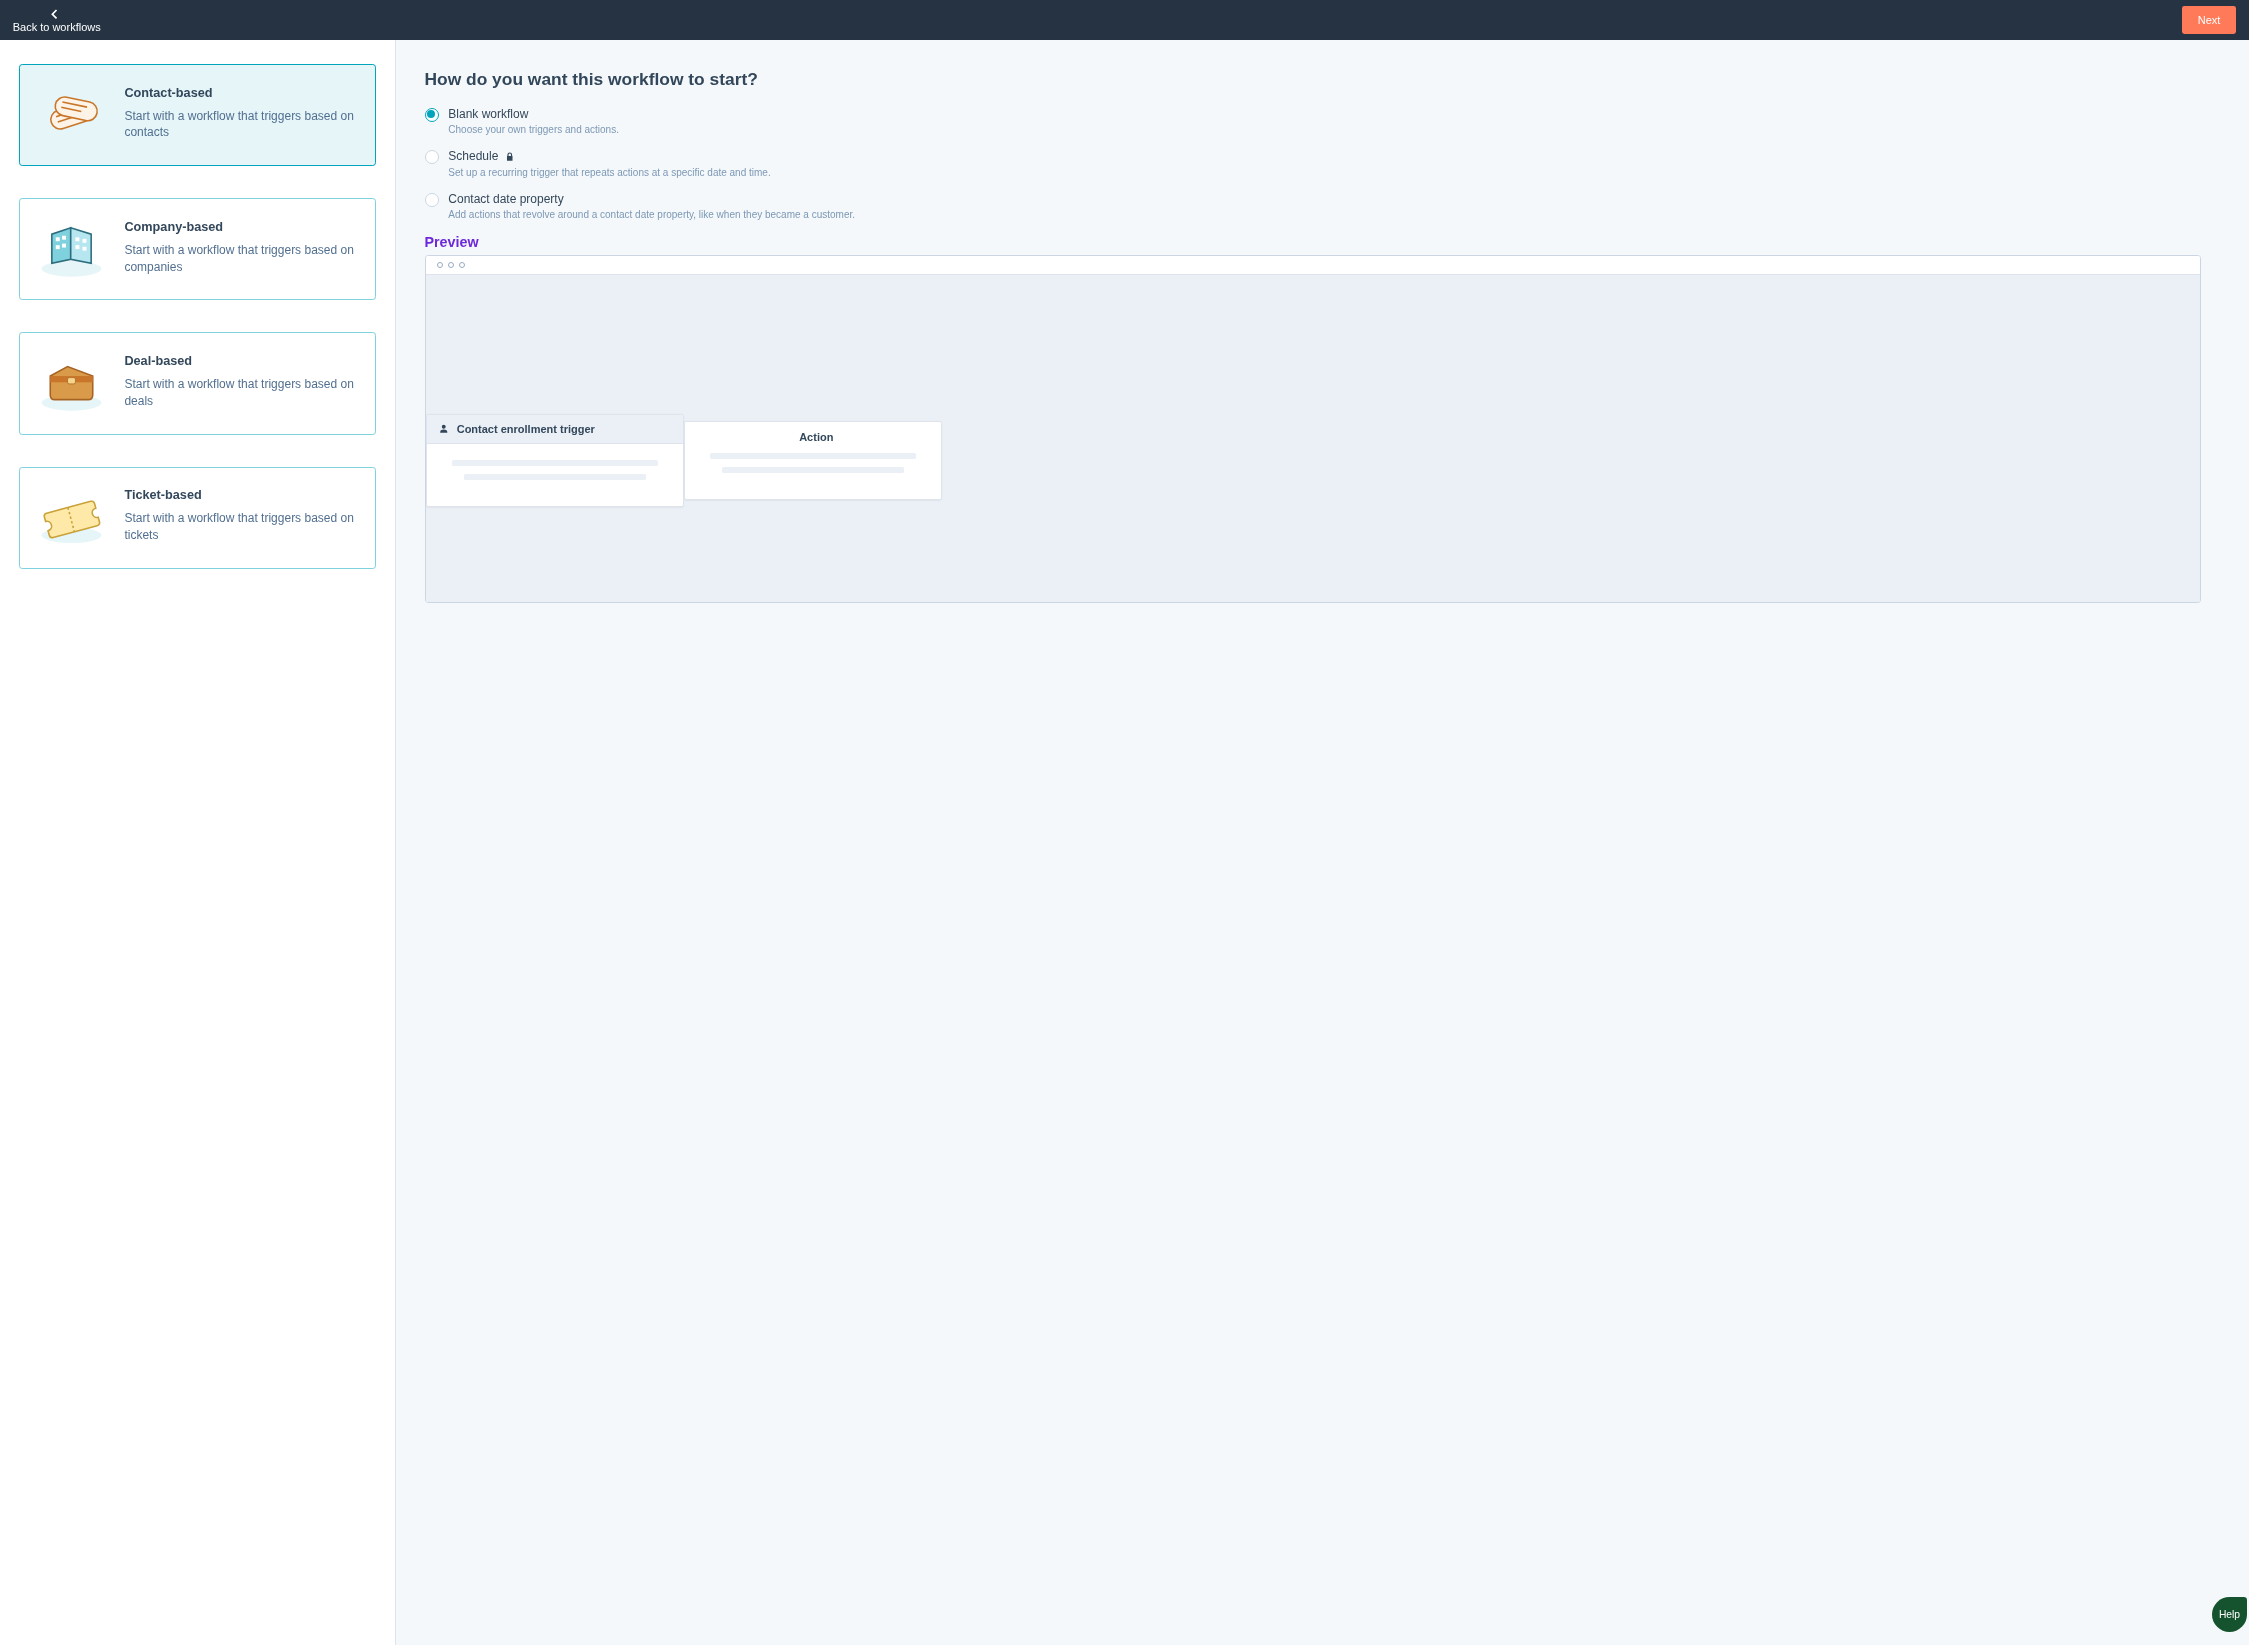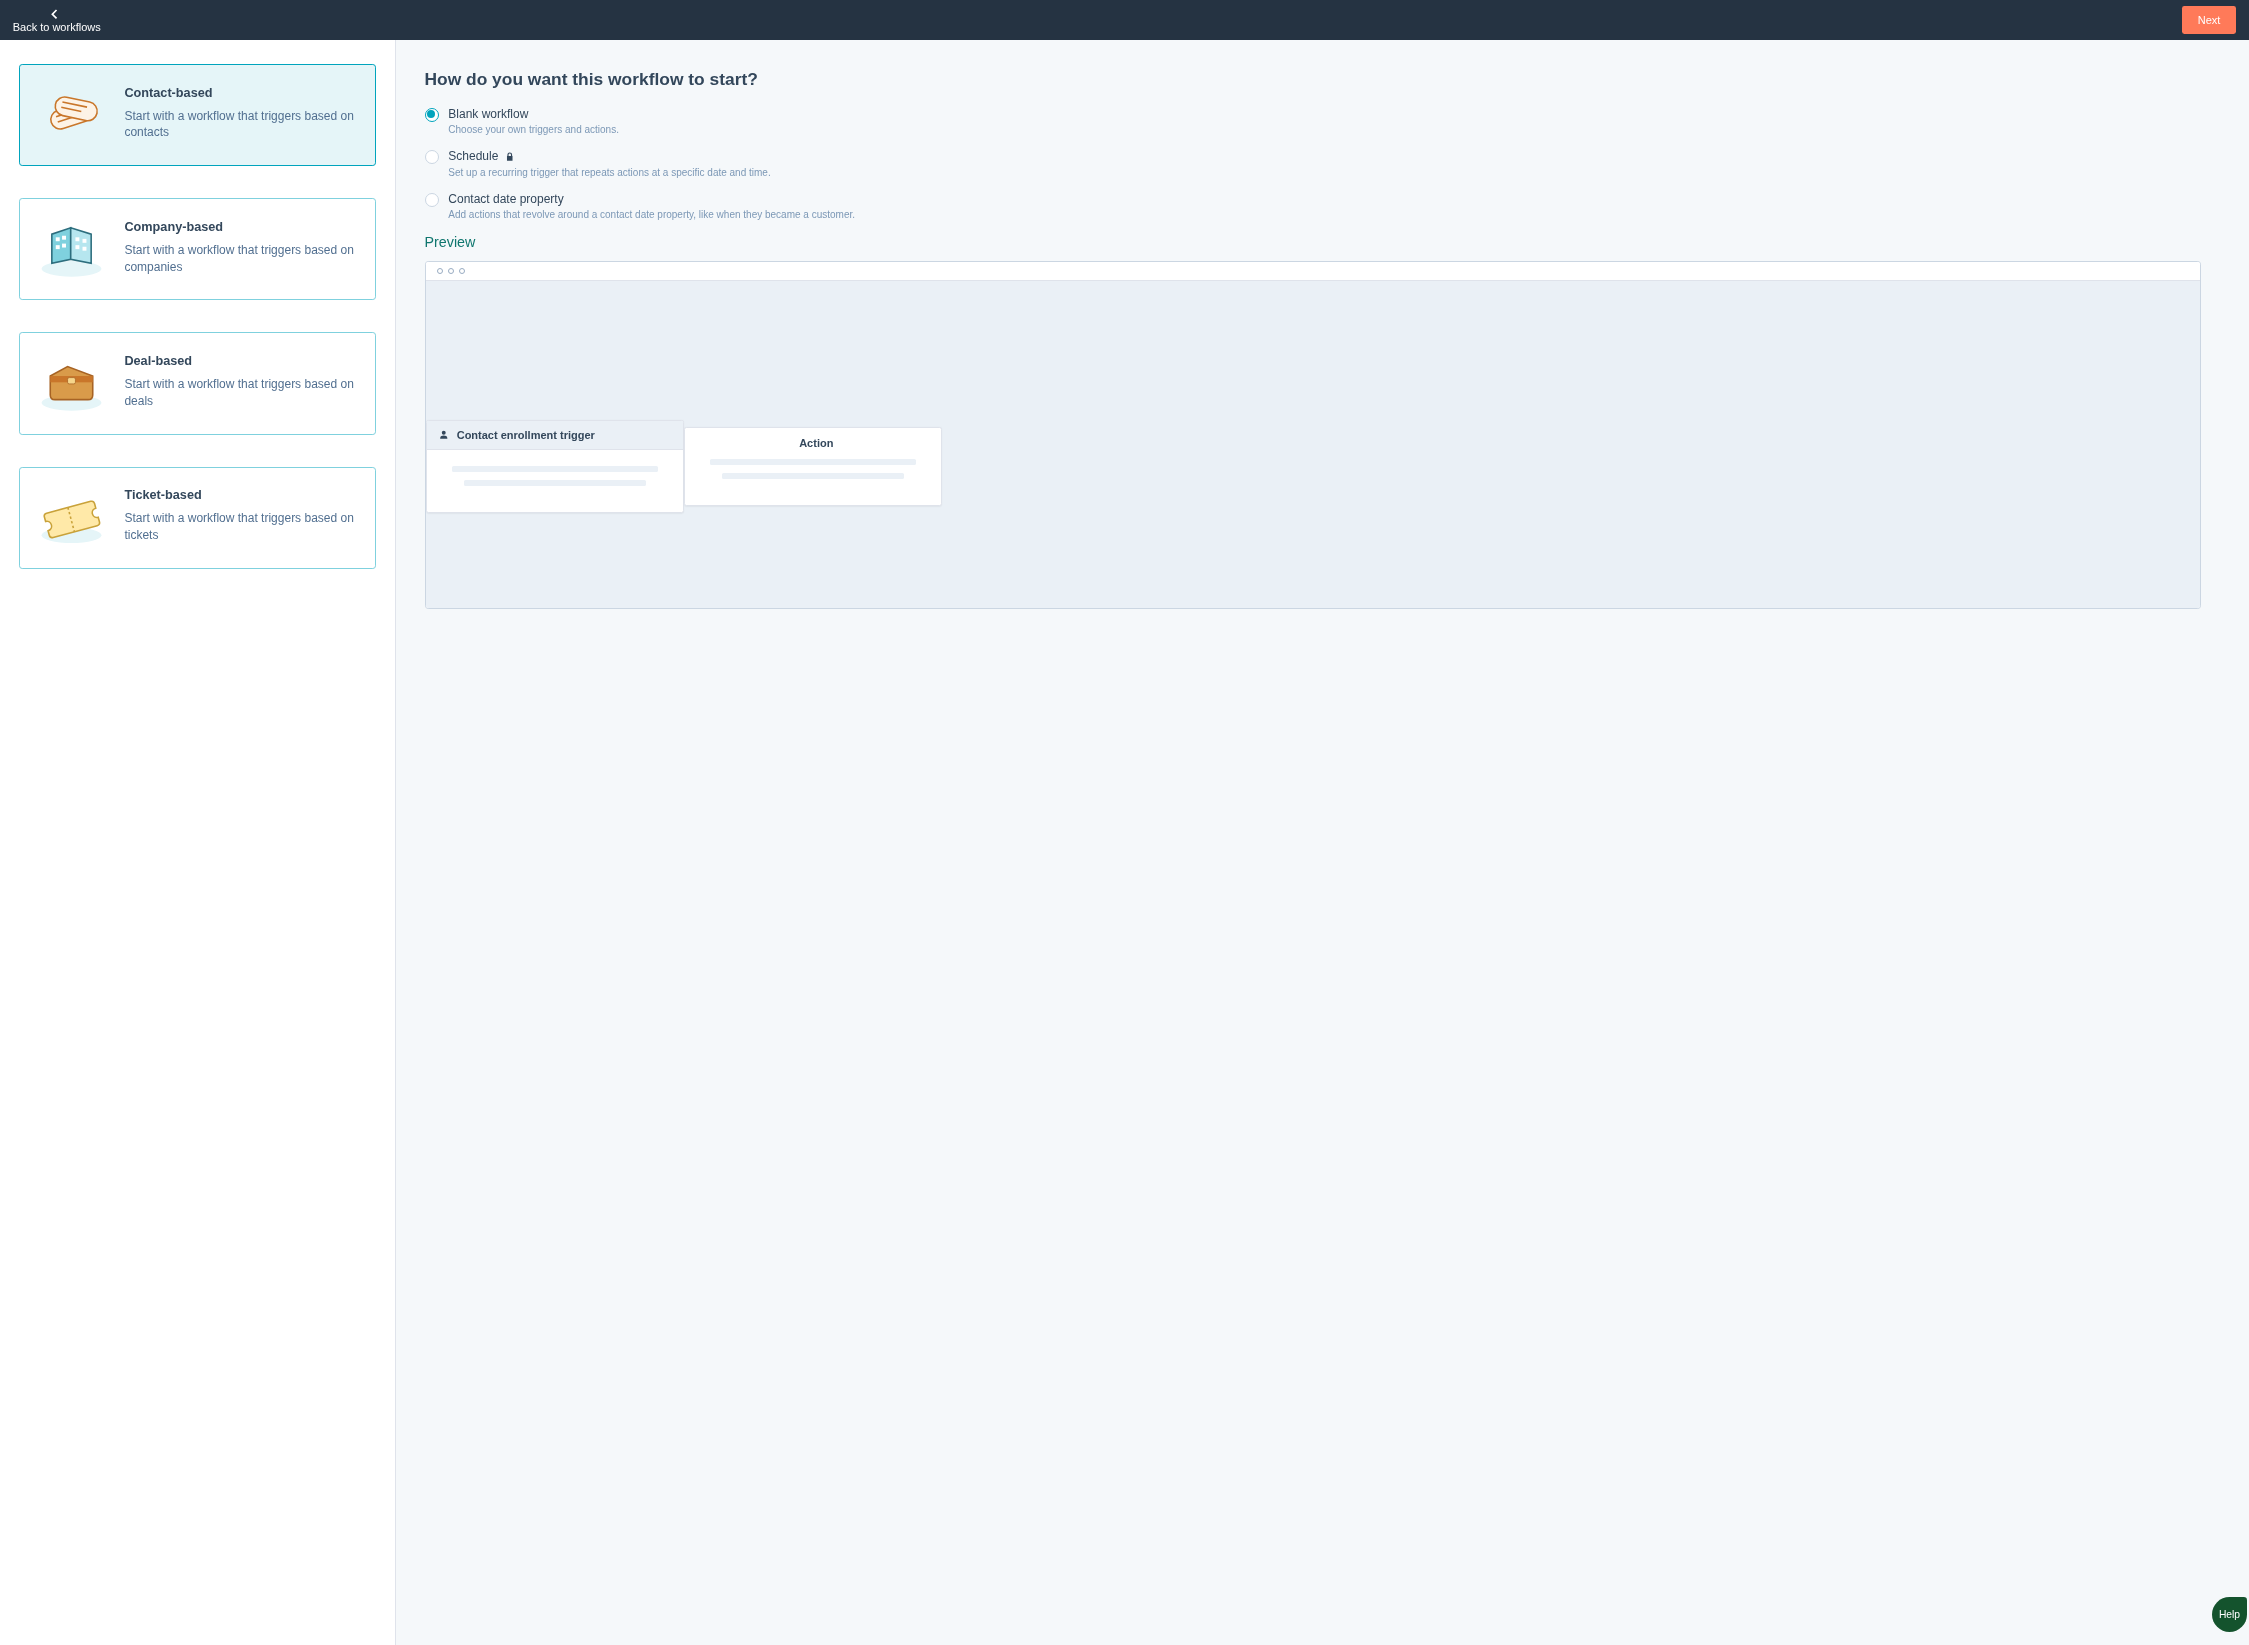--- a/index.html
+++ b/index.html
@@ -98,24 +98,24 @@
 
   
   .right-col h2 {
     font-size: 17.4px;
     font-weight: 600;
     color: #33475b;
     margin-bottom: 17.4px;
   }
   .section-title {
     font-size: 14.3px;
-    font-weight: 400;
-    color: #0f766e;
+    font-weight: 700;
+    color: #6d28d9;
     margin-top: 14.3px;
-    margin-bottom: 11px;
+    margin-bottom: 5px;
   }
 
   
   .radio-opt {
     display: flex;
     align-items: flex-start;
     margin-bottom: 14.3px;
     cursor: pointer;
   }
   .radio {

